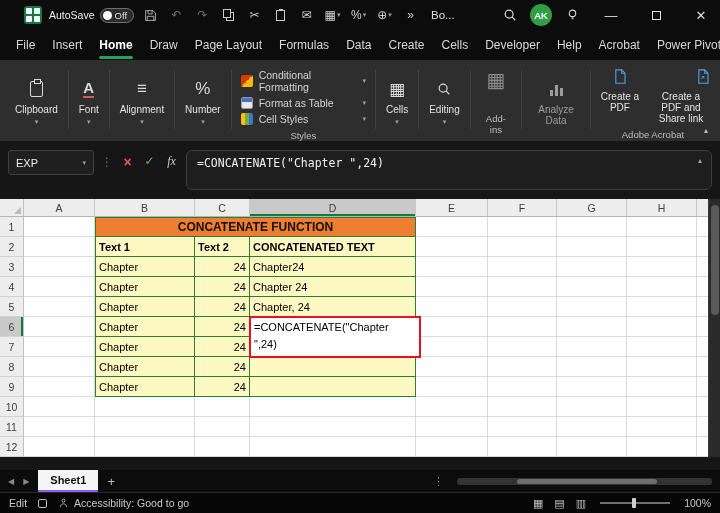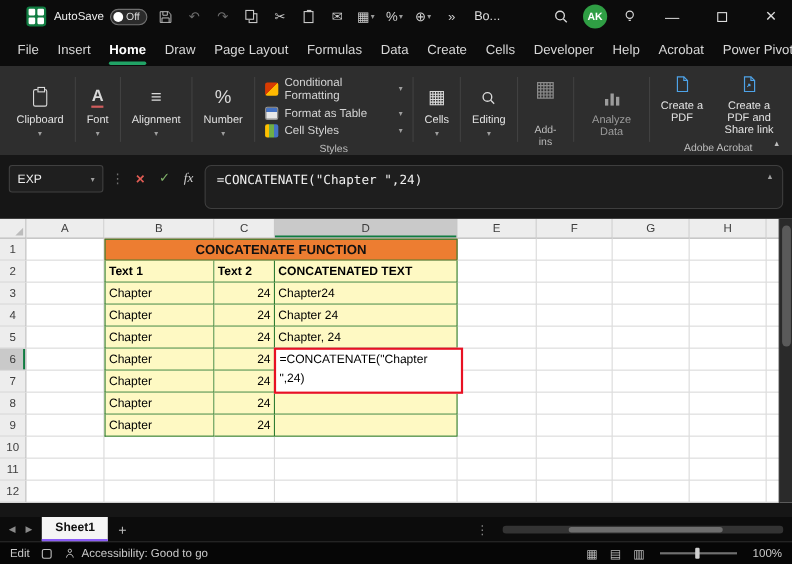--- a/index.html
+++ b/index.html
@@ -310,21 +310,21 @@
       <div class="rowbtns">
         <div class="rgrp" style="padding:2px 4px;">
           <div class="ric">
             <svg width="14" height="15" viewBox="0 0 16 18">
                 <path d="M3 1h7l4 4v12H3z" fill="none" stroke="#4ea3e8" stroke-width="1.3"></path>
                 <path d="M10 1v4h4" fill="none" stroke="#4ea3e8" stroke-width="1.3"></path>
               </svg>
           </div>
           <div class="rlabel wrap">Create a PDF</div>
         </div>
-        <div class="rgrp" style="padding:2px 4px;">
+        <div class="rgrp" style="padding:2px 4px;align-items:flex-end;">
           <div class="ric">
             <svg width="14" height="15" viewBox="0 0 16 18">
                 <path d="M3 1h7l4 4v12H3z" fill="none" stroke="#4ea3e8" stroke-width="1.3"></path>
                 <path d="M10 1v4h4" fill="none" stroke="#4ea3e8" stroke-width="1.3"></path>
                 <path d="M6 12l3-3M9 9H6.8M9 9v2.2" stroke="#4ea3e8" stroke-width="1.1" fill="none"></path>
               </svg>
           </div>
           <div class="rlabel wrap" style="width:58px;">Create a PDF and Share link</div>
         </div>
       </div>

